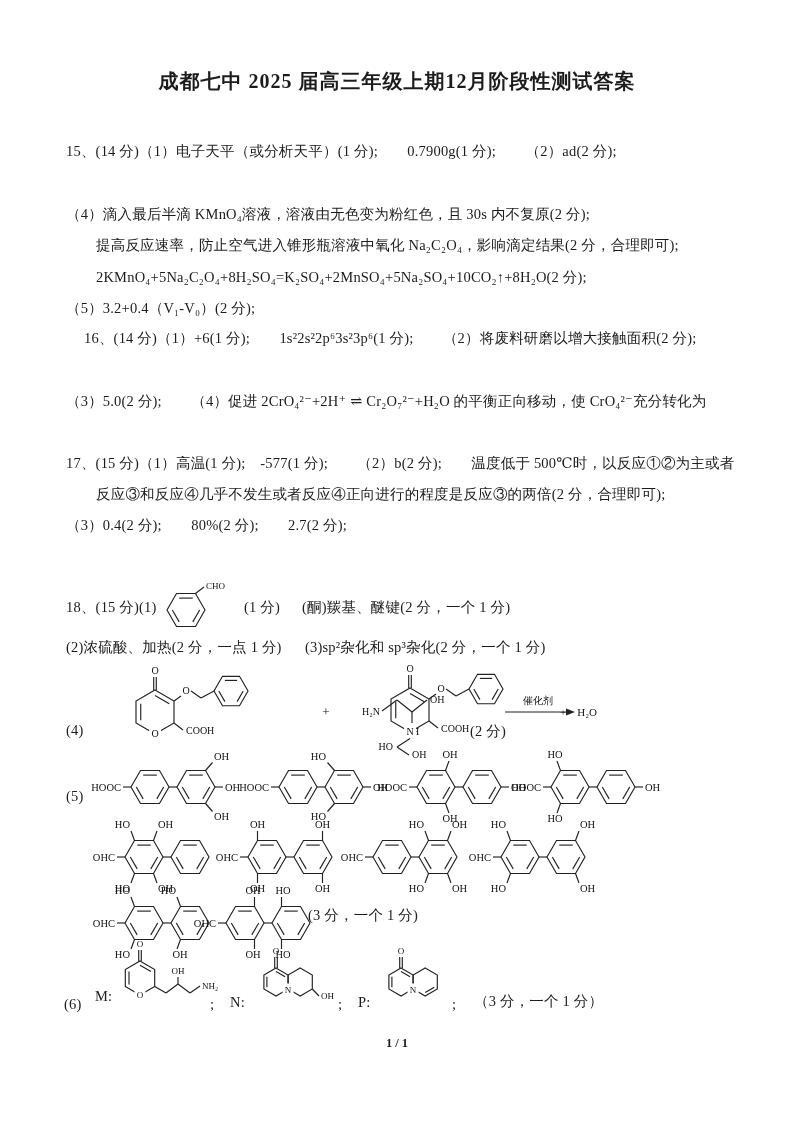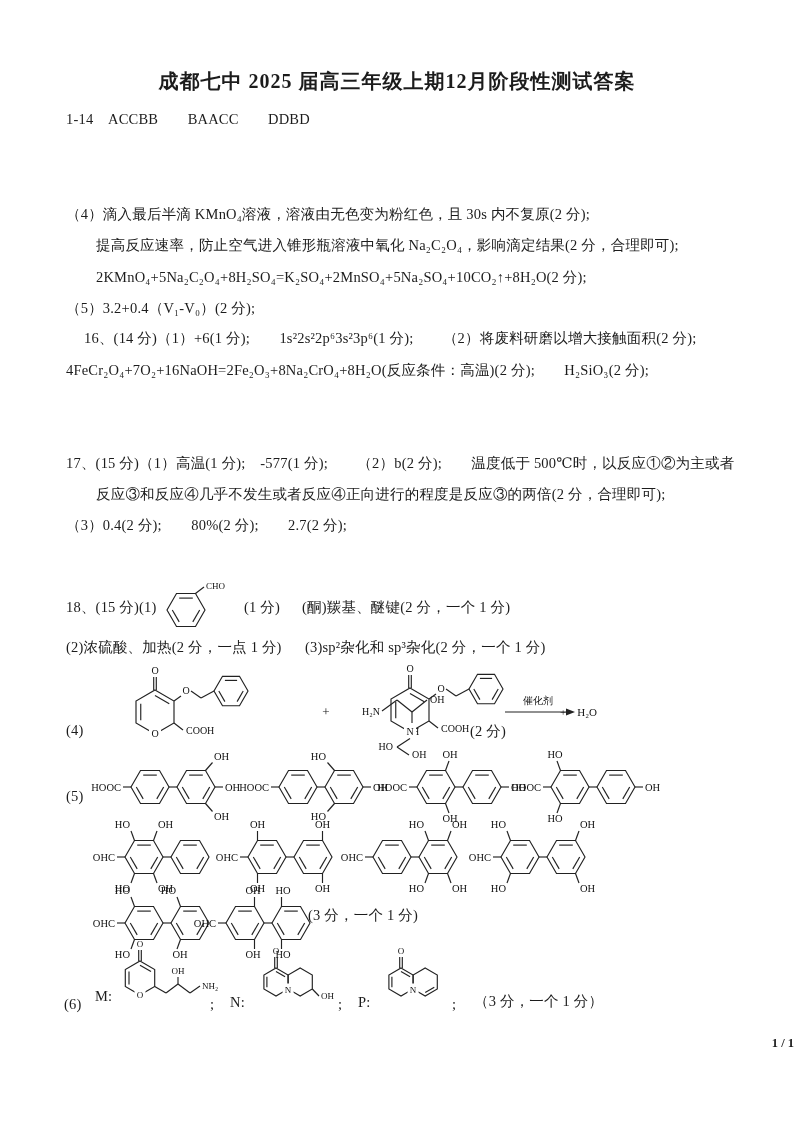--- a/index.html
+++ b/index.html
@@ -1,21 +1,21 @@
 <!DOCTYPE html>
 <html><head>
 <meta charset="utf-8">
 <style>
   html,body{margin:0;padding:0;background:#e8e8e8}
   .page{position:relative;width:794px;height:1123px;background:#ffffff;margin:0 auto;
         font-family:"Liberation Serif","DejaVu Serif",serif;color:#1c1c1c;overflow:hidden}
   .title{position:absolute;left:0;top:68px;width:100%;text-align:center;
          font-size:20px;font-weight:bold;letter-spacing:1px}
   .ln{position:absolute;font-size:14.5px;white-space:nowrap;letter-spacing:.2px}
-  .footer{position:absolute;left:0;top:1036px;width:100%;text-align:right;
+  .footer{position:absolute;left:0;top:1036px;width:100%;text-align:center;
           font-size:12.5px;font-weight:bold}
   svg.struct{position:absolute;overflow:visible}
   svg text{font-family:"Liberation Serif","DejaVu Serif",serif;fill:#111;font-size:10.5px}
   text.ae{text-anchor:end}
   text.am{text-anchor:middle}
   text.f9{font-size:9px}
   text.f10{font-size:10px}
   text.f11{font-size:11px}
   .bnd{stroke:#222;stroke-width:1.15;fill:none}
 </style>
@@ -45,29 +45,29 @@
           <polygon points="0,-17 14.7,-8.5 14.7,8.5 0,17 -14.7,8.5 -14.7,-8.5" fill="none" stroke="#222" stroke-width="1.15"></polygon>
         </g>
       <g id="hx14">
           <polygon points="0,-14 12.1,-7 12.1,7 0,14 -12.1,7 -12.1,-7" fill="none" stroke="#222" stroke-width="1.15"></polygon>
         </g>
     </defs>
   </svg>
 
   <div class="title">成都七中 2025 届高三年级上期12月阶段性测试答案</div>
 
-  <div class="ln" style="left:66px;top:110px">1-14　ACCBB　　BAACC　　DDBD</div>
-
+
+  <div class="ln" style="left:66px;top:142px">15、(14 分)（1）电子天平（或分析天平）(1 分);　　0.7900g(1 分);　　（2）ad(2 分);</div>
   <div class="ln" style="left:66px;top:205px">（4）滴入最后半滴 KMnO₄溶液，溶液由无色变为粉红色，且 30s 内不复原(2 分);</div>
   <div class="ln" style="left:96px;top:236px">提高反应速率，防止空气进入锥形瓶溶液中氧化 Na₂C₂O₄，影响滴定结果(2 分，合理即可);</div>
   <div class="ln" style="left:96px;top:268px">2KMnO₄+5Na₂C₂O₄+8H₂SO₄=K₂SO₄+2MnSO₄+5Na₂SO₄+10CO₂↑+8H₂O(2 分);</div>
   <div class="ln" style="left:66px;top:299px">（5）3.2+0.4（V₁-V₀）(2 分);</div>
 
   <div class="ln" style="left:84px;top:329px">16、(14 分)（1）+6(1 分);　　1s²2s²2p⁶3s²3p⁶(1 分);　　（2）将废料研磨以增大接触面积(2 分);</div>
-  <div class="ln" style="left:66px;top:361px">4FeCr₂O₄+7O₂+16NaOH=2Fe₂O₃+8Na₂CrO₄+8H₂O(反应条件：高温)(2 分);　　H₂SiO₃(2 分);</div>
+  <div class="ln" style="left:66px;top:392px">（3）5.0(2 分);　　（4）促进 2CrO₄²⁻+2H⁺ ⇌ Cr₂O₇²⁻+H₂O 的平衡正向移动，使 CrO₄²⁻充分转化为</div>
 
   <div class="ln" style="left:66px;top:454px">17、(15 分)（1）高温(1 分);　-577(1 分);　　（2）b(2 分);　　温度低于 500℃时，以反应①②为主或者</div>
   <div class="ln" style="left:96px;top:485px">反应③和反应④几乎不发生或者反应④正向进行的程度是反应③的两倍(2 分，合理即可);</div>
   <div class="ln" style="left:66px;top:516px">（3）0.4(2 分);　　80%(2 分);　　2.7(2 分);</div>
 
   <div class="ln" style="left:66px;top:598px">18、(15 分)(1)</div>
   <svg class="struct" style="left:158px;top:576px" width="90" height="56">
     <use href="#r19" transform="translate(28,34)"></use>
     <line class="bnd" x1="37.5" y1="17.5" x2="46" y2="11"></line>
     <text class="f9" x="48" y="13">CHO</text>

